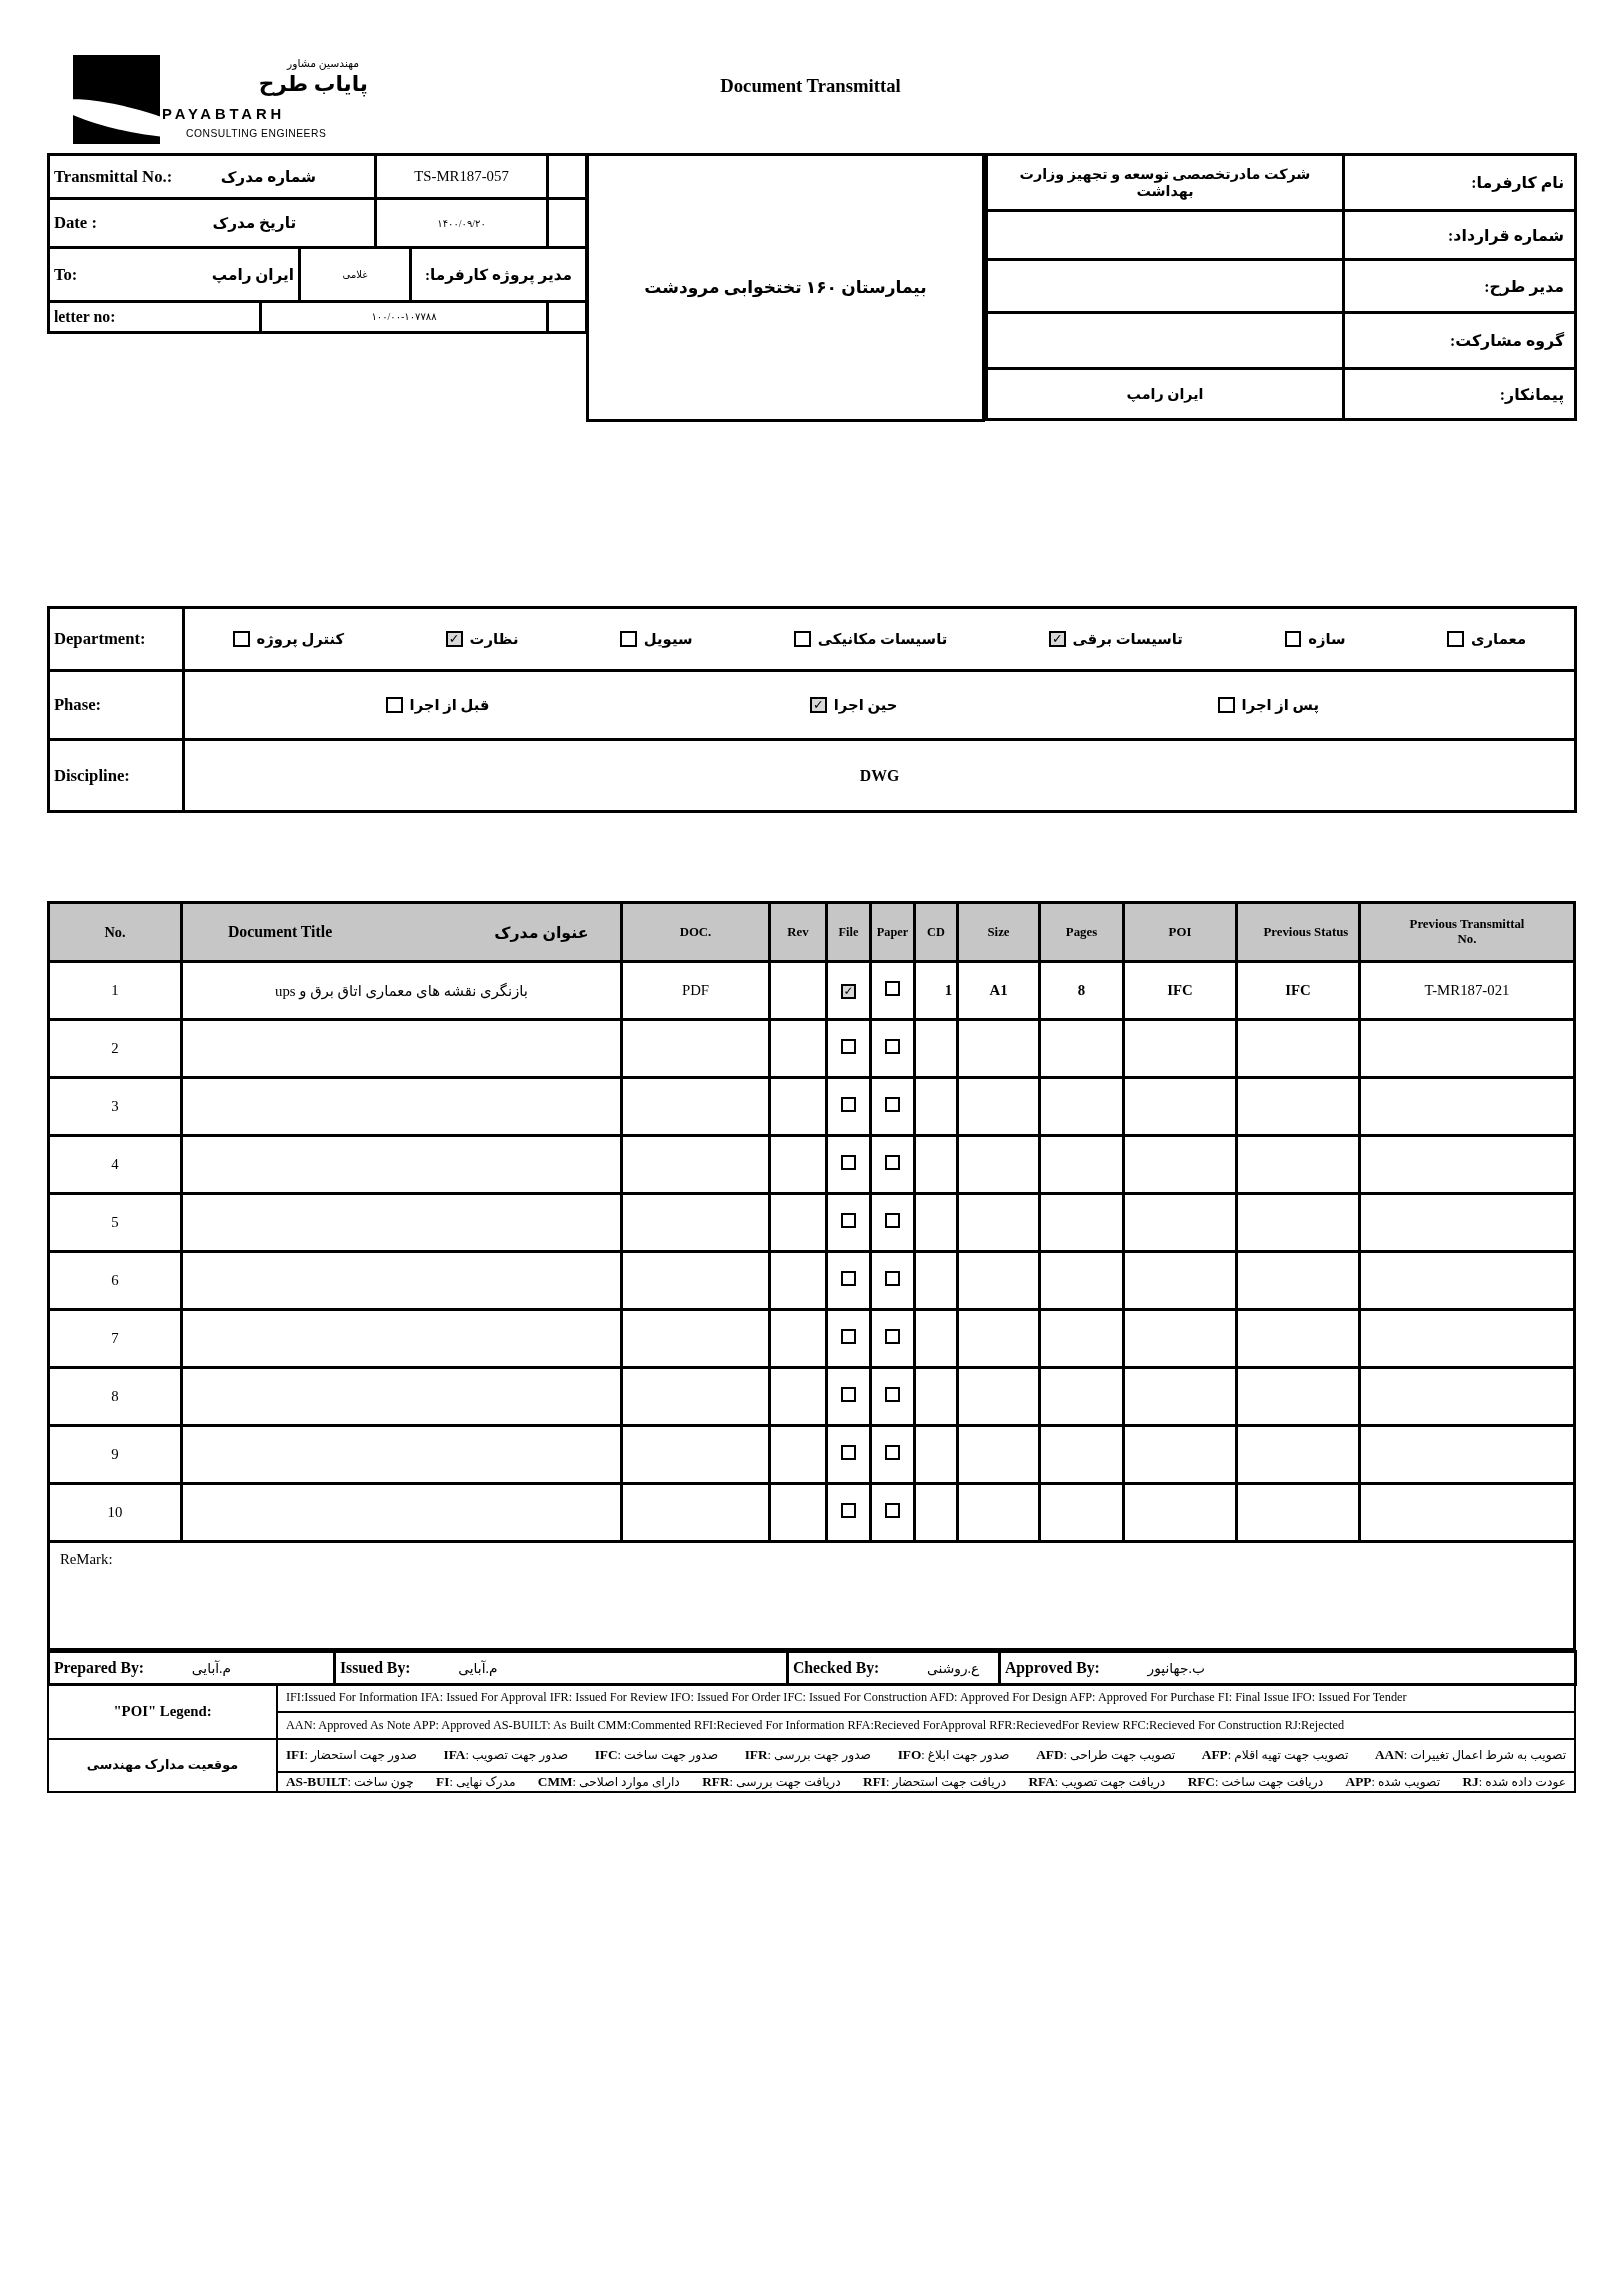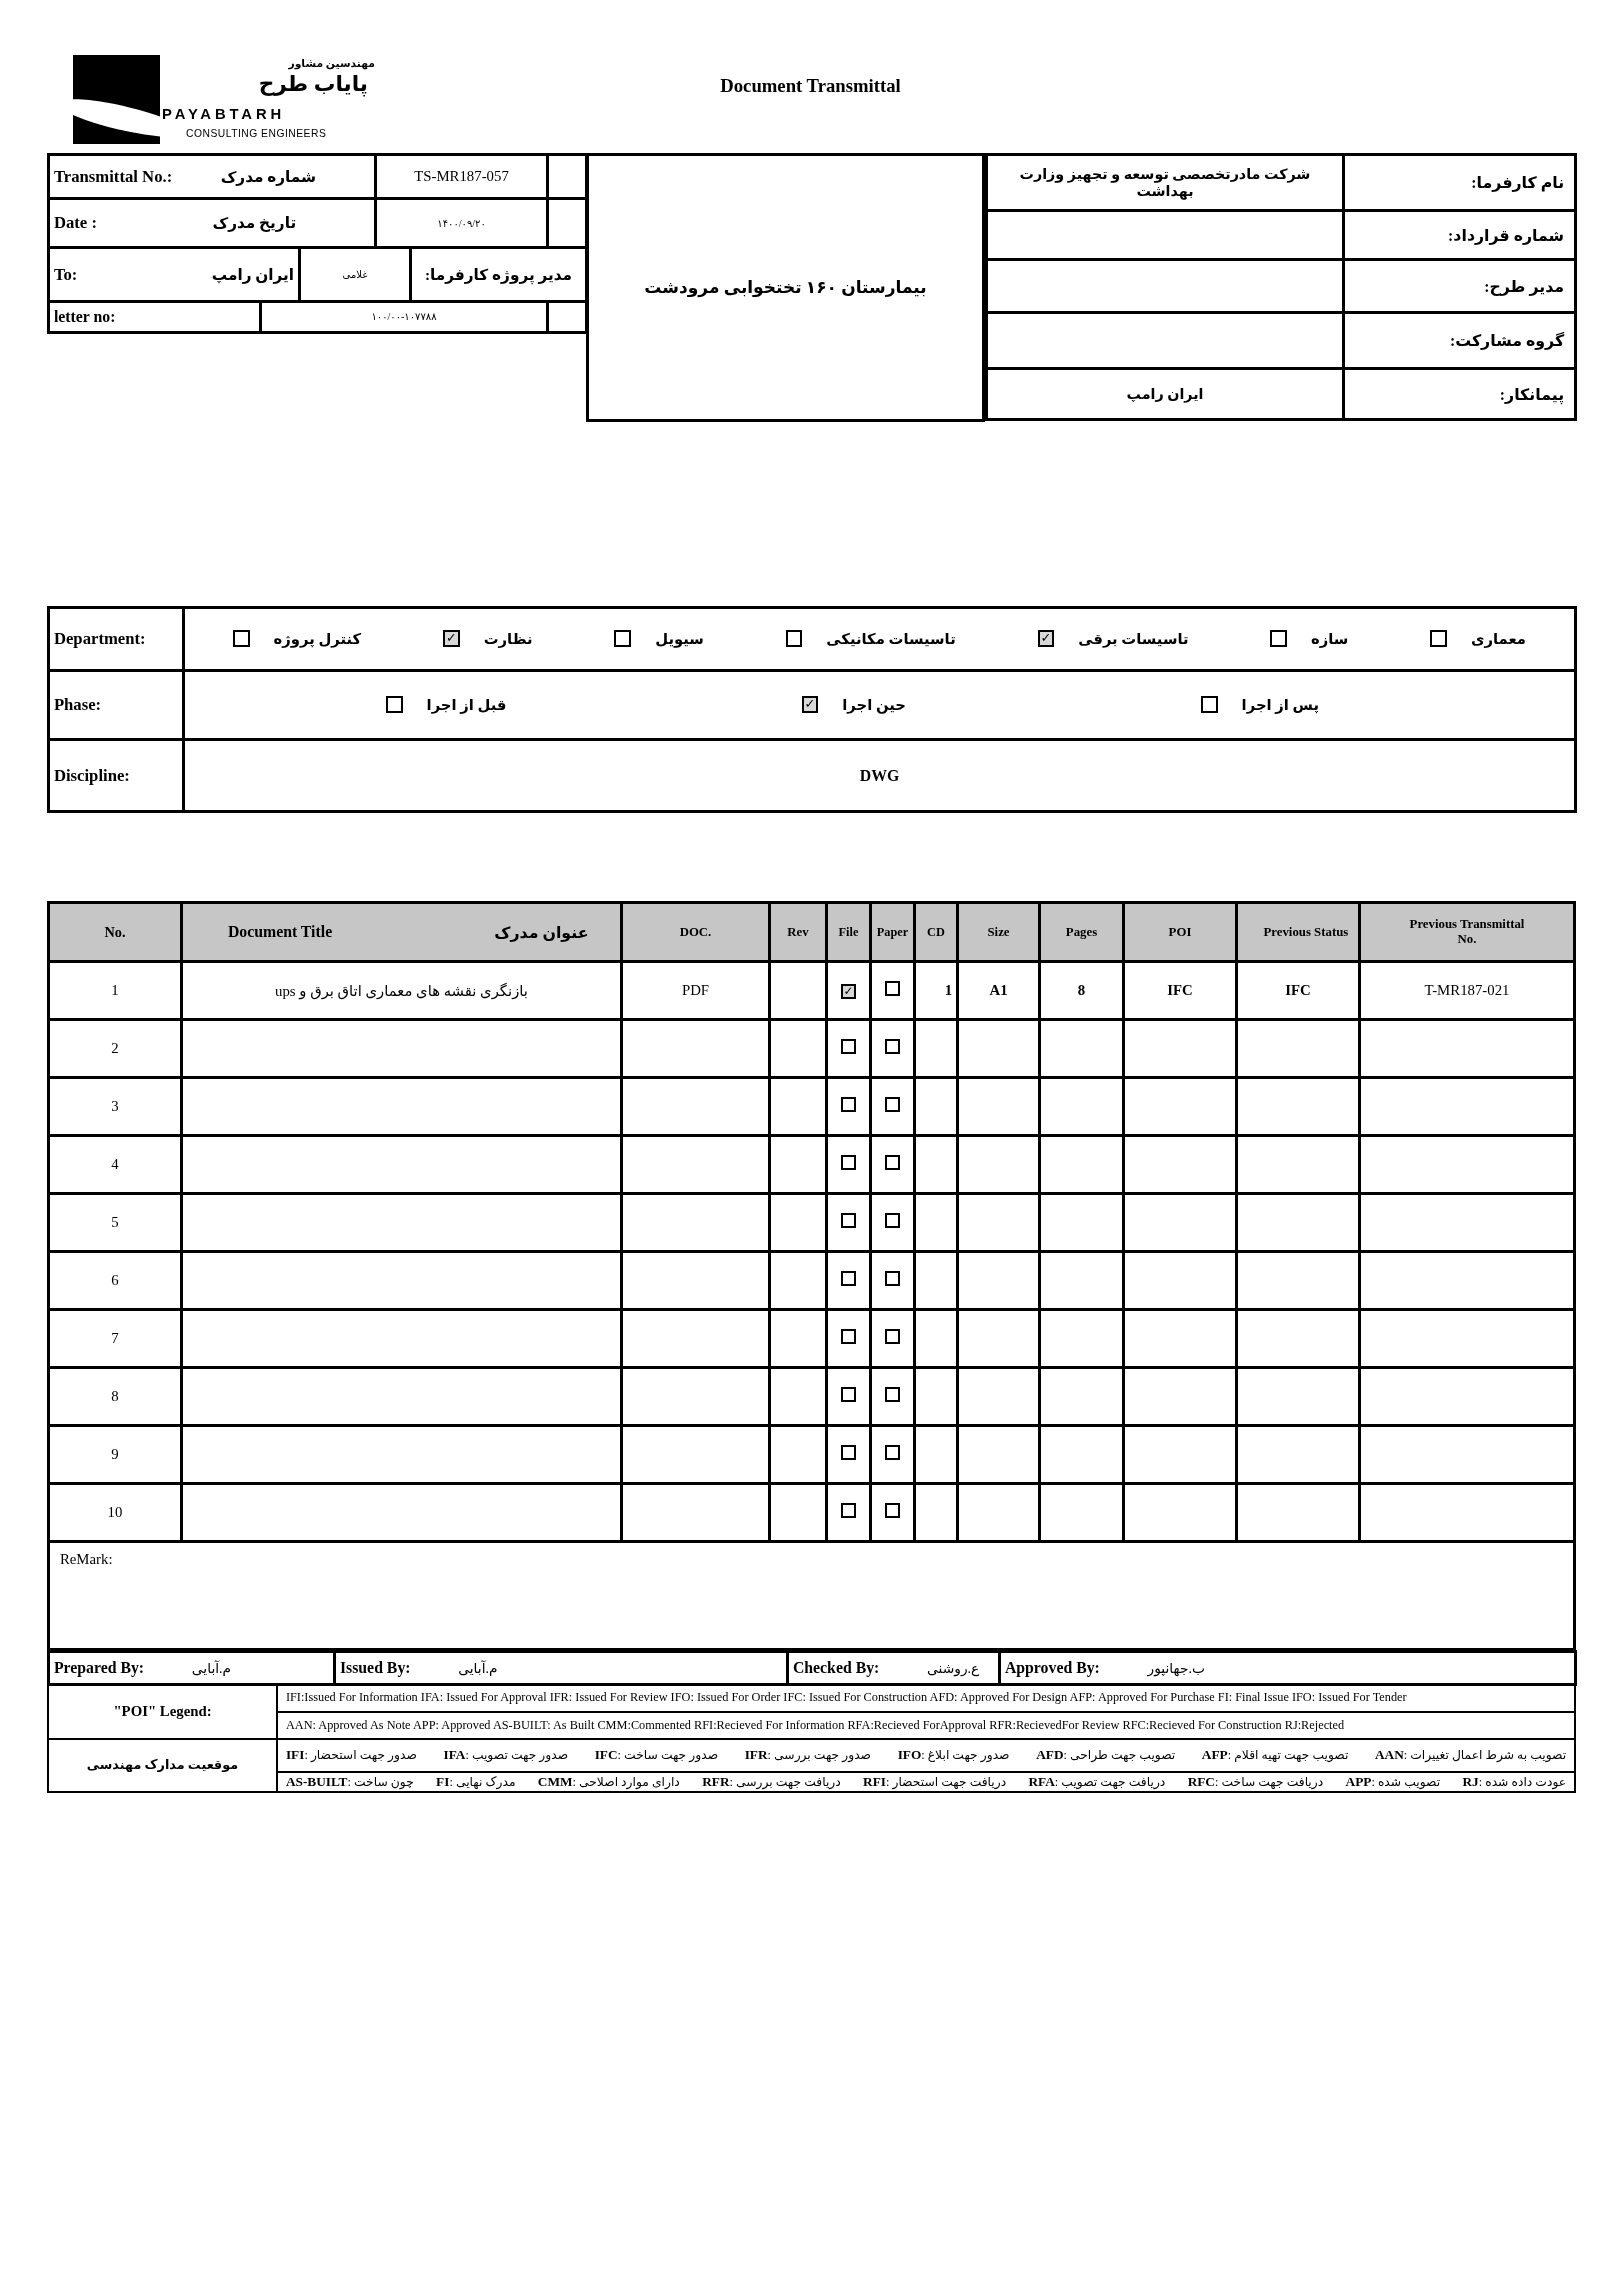--- a/index.html
+++ b/index.html
@@ -15,27 +15,27 @@
   .falab { font-weight: bold; font-size: 15.3px; }
   .flexcell { display: flex; align-items: center; justify-content: space-between; }
   .ctr { text-align: center; }
   .cb {
     display: inline-flex; width: 16.7px; height: 16.7px; border: 2px solid #000;
     align-items: center; justify-content: center; font-size: 12.8px; line-height: 1;
     background: #fff; flex: 0 0 auto;
   }
   .cb.on { background: #d8d8d8; }
   .cb.sm { width: 14.8px; height: 14.8px; font-size: 11.8px; }
-  .chkitem { display: inline-flex; align-items: flex-start; gap: 24px; font-weight: bold; font-size: 14.8px; }
+  .chkitem { display: inline-flex; align-items: center; gap: 7px; font-weight: bold; font-size: 14.8px; }
   
   .logo-wrap { position: absolute; left: 73px; top: 51px; width: 315px; height: 99px; }
   .logo-box { position: absolute; left: 0; top: 3.9px; width: 87px; height: 89px; background: #000; overflow: hidden; }
   .swoosh { position: absolute; left: -18%; top: 57%; width: 150%; height: 23.6px; background: #fff;
             transform: rotate(13deg); border-radius: 50% / 50%; }
-  .logo-fa-small { position: absolute; left: 164px; top: 5.9px; width: 138px; text-align: right; font-size: 10.8px; font-weight: bold; }
+  .logo-fa-small { position: absolute; left: 148px; top: 5.9px; width: 138px; text-align: right; font-size: 10.8px; font-weight: normal; }
   .logo-fa-large { position: absolute; left: 128px; top: 19.7px; width: 167px; text-align: right; font-size: 21.7px; font-weight: bold; }
   .logo-en { position: absolute; left: 89px; top: 55px; font-size: 14.8px; font-weight: bold; letter-spacing: 3.9px; font-family: "Liberation Sans", sans-serif; }
   .logo-sub { position: absolute; left: 113px; top: 77px; font-size: 10.3px; letter-spacing: 0.5px; font-family: "Liberation Sans", sans-serif; }
   .doc-title { position: absolute; left: 47px; top: 75px; width: 1527px; text-align: center;
                font-size: 18.7px; font-weight: bold; }
   
   #doctable thead td { background: #c6c6c6; font-weight: bold; text-align: center; font-size: 14.3px; }
   #doctable td { text-align: center; }
   .two-line { width: 128px; margin: 0 auto; line-height: 1.15; font-size: 12.8px; }
   .hdr-title-cell { display: flex; justify-content: space-between; align-items: center; padding: 0 27.6px 0 41px; }

